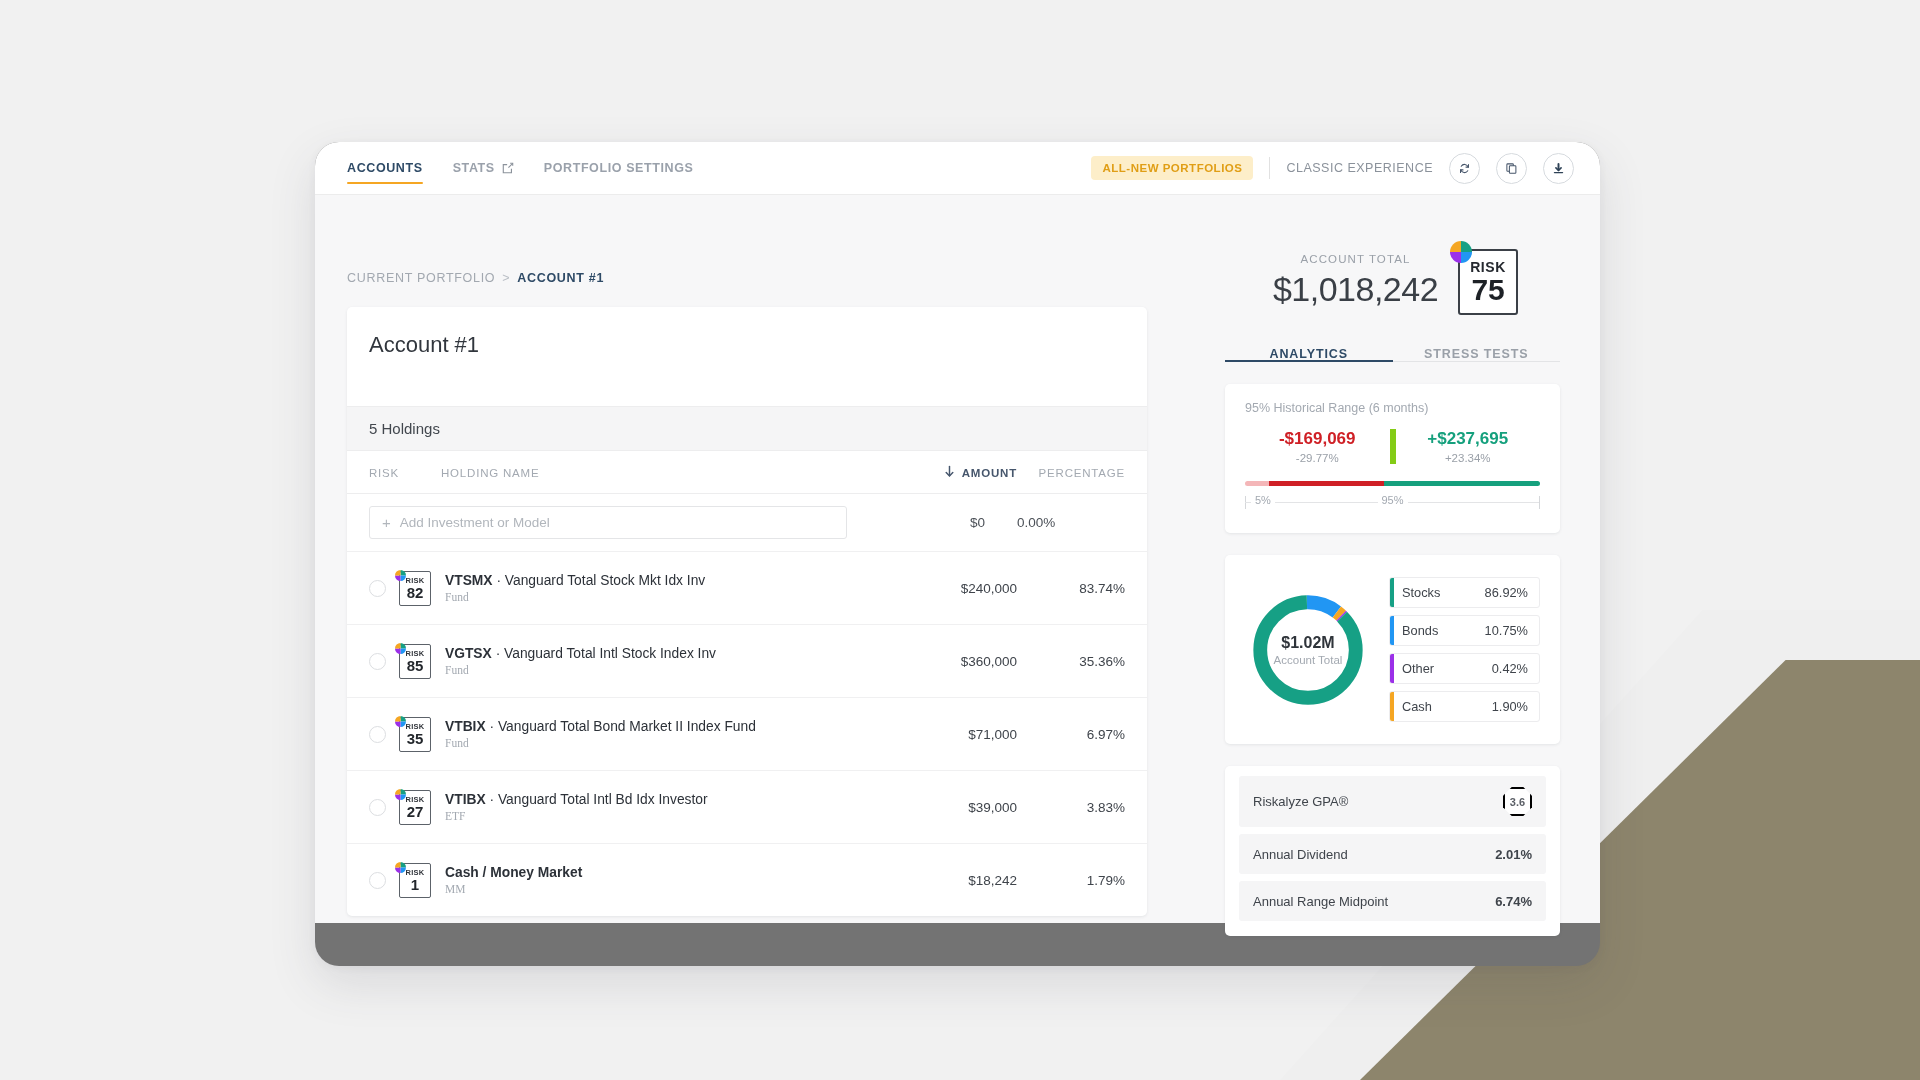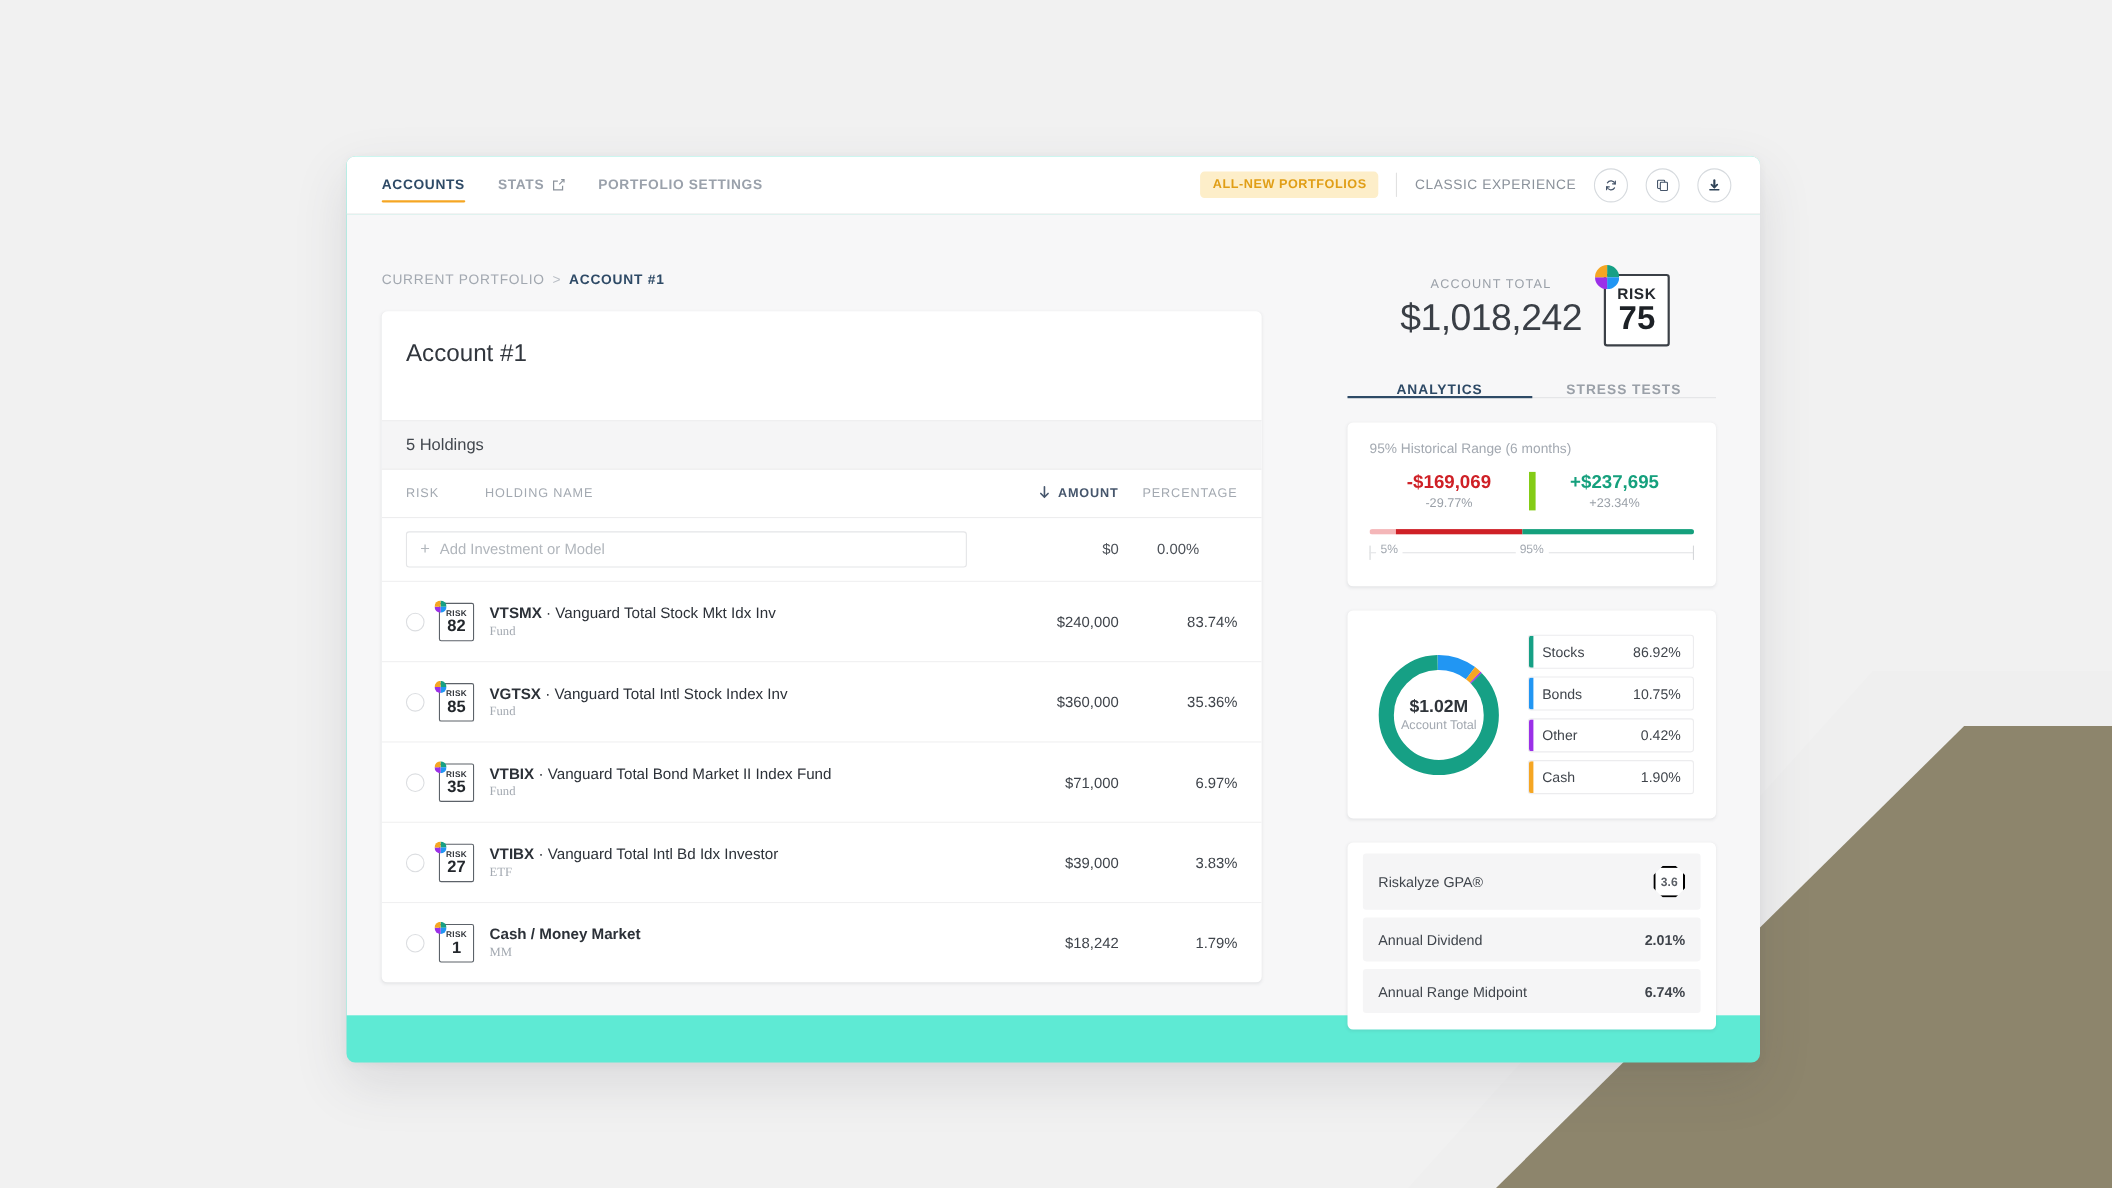--- a/index.html
+++ b/index.html
@@ -28,22 +28,22 @@
     background: #efefef;
     clip-path: polygon(100% 0%, 100% 100%, 0% 100%, 66% 0%);
     pointer-events: none;
   }
 
   
   .app-card {
     position: absolute;
     left: 315px; top: 142px;
     width: 1285px; height: 824px;
-    background: #5eead4;
-    border-radius: 8px;
+    background: #737373;
+    border-radius: 24px;
     box-shadow: 0 18px 48px rgba(60,64,77,0.13), 0 2px 8px rgba(60,64,77,0.06);
     overflow: hidden;
   }
 
   
   .topnav {
     height: 52px;
     display: flex; align-items: center;
     border-bottom: 1px solid #ececec;
     padding: 0 26px 0 32px;
@@ -84,21 +84,21 @@
   }
 
   
   .body-wrap { display: flex; height: 728px; background: #f7f7f8; }
   .left-col { width: 880px; padding: 52px 0 0 32px; box-sizing: border-box; }
   .right-col { flex: 1; padding: 50px 40px 0 30px; box-sizing: border-box; position: relative; }
 
   
   .breadcrumb {
     font-size: 12.5px; letter-spacing: 0.7px; text-transform: uppercase;
-    color: #a2a8b0; margin-bottom: 22px; display: flex; align-items: center; gap: 7px;
+    color: #a2a8b0; margin-bottom: 22px; display: flex; align-items: center; gap: 7px; margin-top: 24px;
   }
   .breadcrumb .crumb-link { cursor: pointer; }
   .breadcrumb .sep { color: #b9bec5; }
   .breadcrumb .crumb-current { color: #2e4a66; font-weight: 700; }
 
   
   .panel {
     background: #fff; border-radius: 5px;
     box-shadow: 0 1px 3px rgba(60,64,77,0.10);
     width: 800px; overflow: hidden;
@@ -127,21 +127,21 @@
     border-bottom: 1px solid #f0f0f1;
   }
   .add-input {
     flex: 1; margin-right: 8px;
     border: 1px solid #e4e5e7; border-radius: 3px;
     height: 31px; display: flex; align-items: center; gap: 9px;
     padding: 0 12px; color: #b1b6bc; font-size: 13.5px; background: #fff; cursor: text;
   }
   .add-plus { font-size: 15px; color: #b1b6bc; }
   .add-amount { width: 130px; text-align: right; font-size: 13.5px; color: #4c5158; }
-  .add-pct { width: 108px; text-align: center; font-size: 13.5px; color: #4c5158; }
+  .add-pct { width: 108px; text-align: left; font-size: 13.5px; color: #4c5158; padding-left: 32px; }
 
   .hrow {
     display: flex; align-items: center; padding: 13px 22px;
     border-bottom: 1px solid #f0f0f1; min-height: 46px;
   }
   .hrow:last-child { border-bottom: none; }
   .radio {
     width: 15px; height: 15px; border-radius: 50%;
     border: 1.5px solid #dcdee1; margin-right: 13px; flex: none; cursor: pointer;
   }

